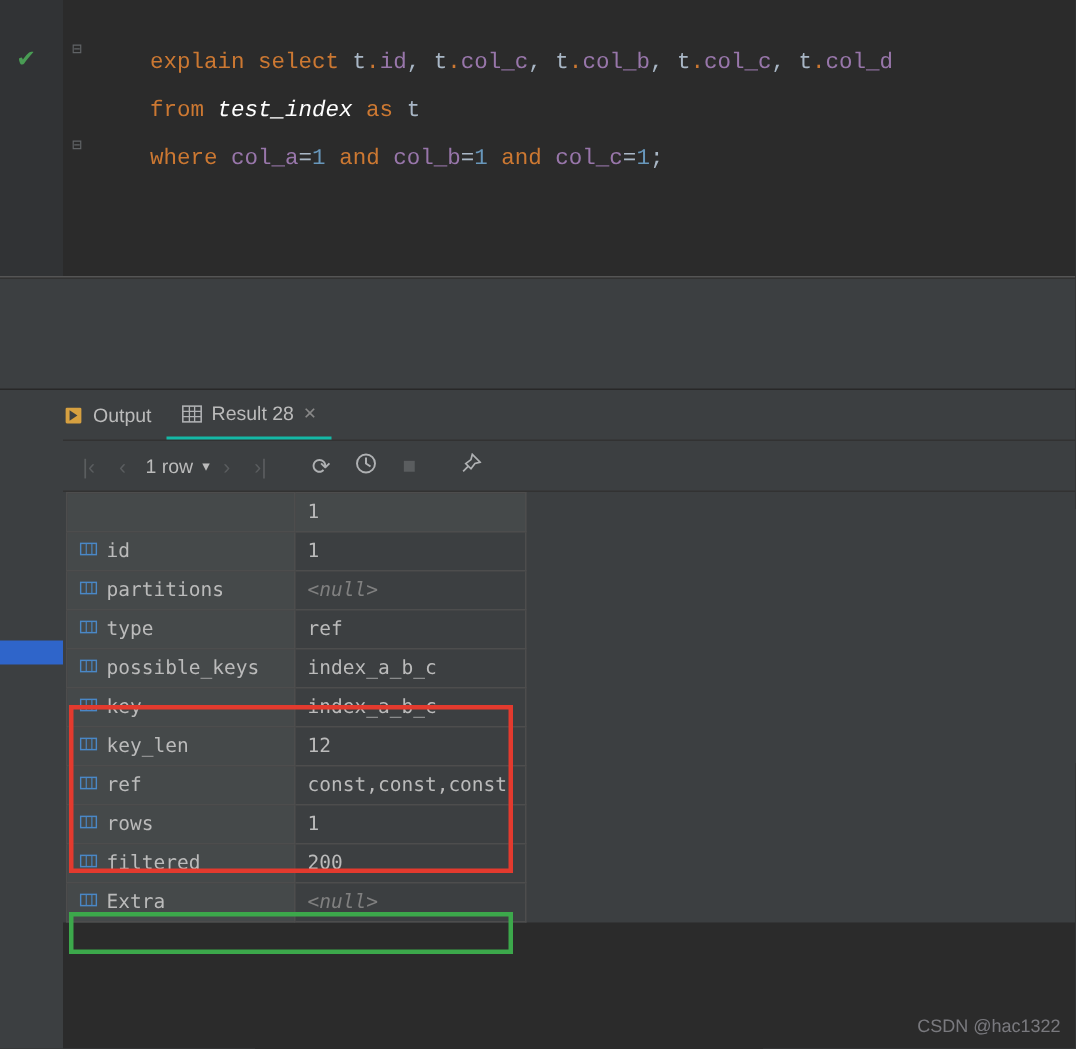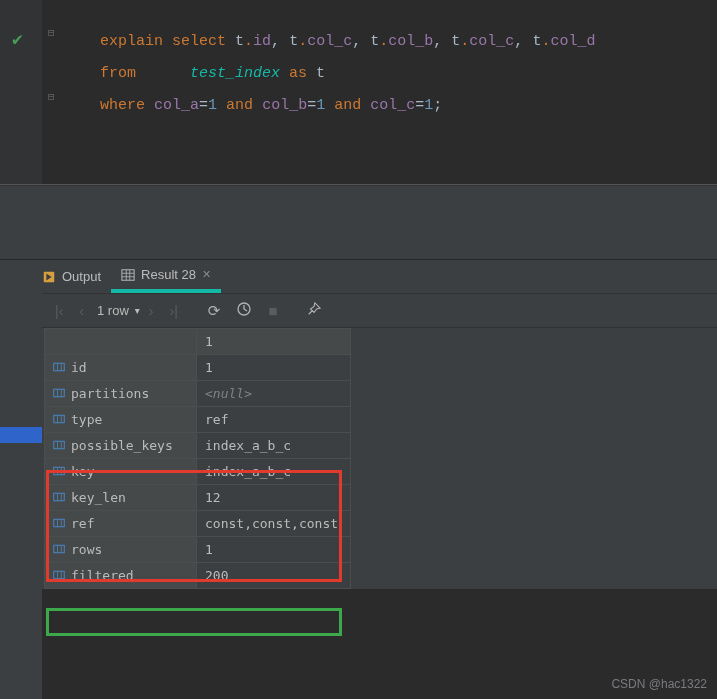--- a/index.html
+++ b/index.html
@@ -42,21 +42,21 @@
   }
   .code-lines {
     padding-left: 100px;
     font-size: 15px;
     line-height: 32px;
     padding-top: 18px;
   }
   .code-line { white-space: pre; }
   .kw { color: #cc7832; }
   .ident { color: #9876aa; }
-  .tbl { color: #14b8a6; font-style: italic; margin-left: 45px; }
+  .tbl { color: #ffffff; font-style: italic; }
   .num { color: #6897bb; }
   .punct { color: #a9b7c6; }
   .dot { color: #cc7832; }
   .alias { color: #a9b7c6; }
   .divider {
     height: 75px;
     background: #3c3f41;
     border-top: 1px solid #323232;
     border-bottom: 1px solid #282828;
   }
@@ -75,21 +75,21 @@
     align-items: center;
     gap: 6px;
     padding: 0 10px;
     height: 100%;
     color: #bbbbbb;
     font-family: -apple-system, "Segoe UI", sans-serif;
     font-size: 13px;
     cursor: pointer;
   }
   .tab.active {
-    border-bottom: 4px solid #14b8a6;
+    border-bottom: 2px solid #14b8a6;
   }
   .tab .close { color: #888; font-size: 11px; }
   .toolbar {
     display: flex;
     align-items: center;
     height: 34px;
     padding-left: 48px;
     border-bottom: 1px solid #323232;
     gap: 2px;
     font-family: -apple-system, "Segoe UI", sans-serif;
@@ -312,20 +312,28 @@
           <td class="val-cell">1</td>
         </tr>
         <tr>
           <td class="key-cell"><span class="row-icon"><svg width="12" height="12" viewBox="0 0 16 16" style="vertical-align:-1px">
                 <rect x="1" y="3" width="14" height="10" fill="none" stroke="#4a88c7" stroke-width="1.3"></rect>
                 <line x1="6" y1="3" x2="6" y2="13" stroke="#4a88c7"></line>
                 <line x1="11" y1="3" x2="11" y2="13" stroke="#4a88c7"></line>
               </svg></span>filtered</td>
           <td class="val-cell">200</td>
         </tr>
+        <tr>
+          <td class="key-cell"><span class="row-icon"><svg width="12" height="12" viewBox="0 0 16 16" style="vertical-align:-1px">
+                <rect x="1" y="3" width="14" height="10" fill="none" stroke="#4a88c7" stroke-width="1.3"></rect>
+                <line x1="6" y1="3" x2="6" y2="13" stroke="#4a88c7"></line>
+                <line x1="11" y1="3" x2="11" y2="13" stroke="#4a88c7"></line>
+              </svg></span>Extra</td>
+          <td class="val-cell val-null">&lt;null&gt;</td>
+        </tr>
       </tbody>
   </table>
 </div>
 
 <div class="highlight-red" style="left:46px; top:470px; width:296px; height:112px"></div>
 <div class="highlight-green" style="left:46px; top:608px; width:296px; height:28px"></div>
 
 <div class="watermark">CSDN @hac1322</div>
 
 </body></html>

